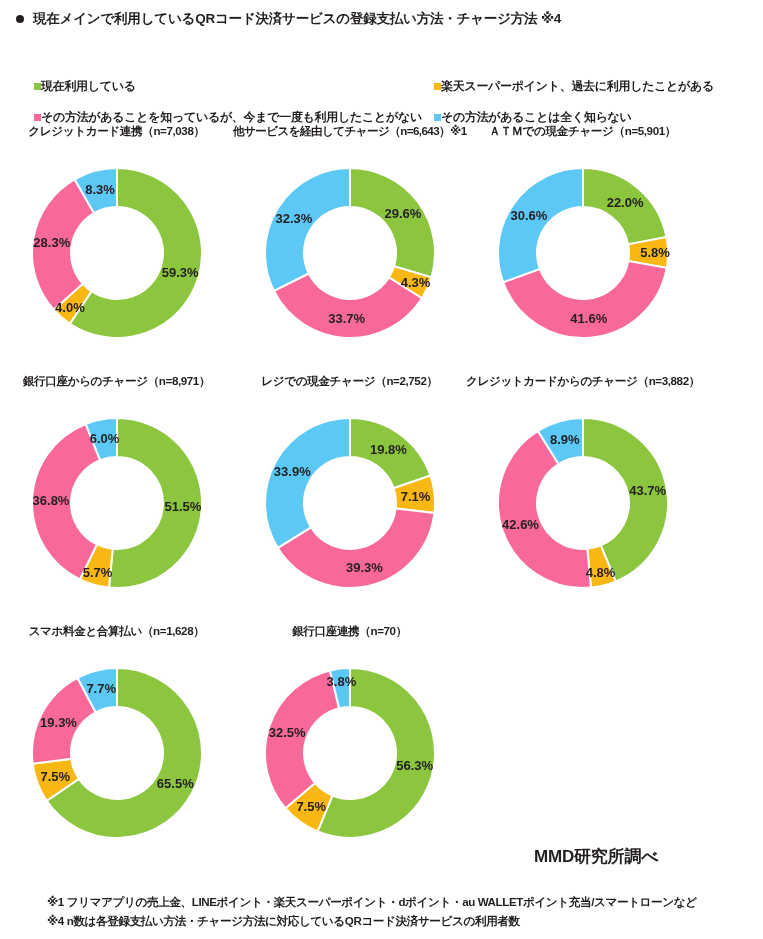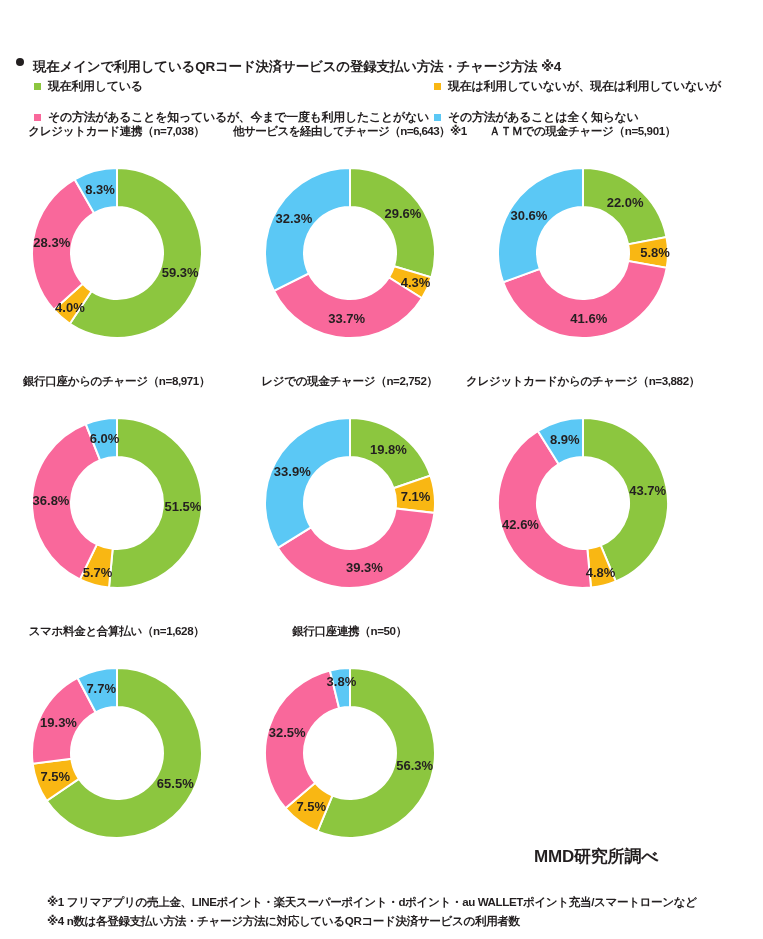--- a/index.html
+++ b/index.html
@@ -16,23 +16,22 @@
     width: 763px;
     height: 939px;
     background: #ffffff;
   }
 
   
   .header {
     position: absolute;
     left: 16px; top: 10px;
     display: flex;
-    align-items: flex-start;
+    align-items: center;
     gap: 9px;
-    margin-top: 48px;
   }
   .bullet {
     width: 8px; height: 8px;
     border-radius: 50%;
     background: #231f20;
     flex: 0 0 auto;
   }
   .header-title {
     font-size: 13.5px;
     font-weight: bold;
@@ -46,21 +45,21 @@
     left: 34px; top: 47px;
     width: 700px;
     display: grid;
     grid-template-columns: 400px 330px;
     grid-auto-rows: 31px;
     align-items: center;
   }
   .legend-item {
     display: flex;
     align-items: center;
-    gap: 7px;
+    gap: 0;
     margin-top: 48px;
   }
   .legend-swatch {
     width: 7px; height: 7px;
     flex: 0 0 auto;
   }
   .legend-label {
     font-size: 12px;
     font-weight: bold;
     letter-spacing: -0.3px;
@@ -148,21 +147,21 @@
     <span class="header-title">現在メインで利用しているQRコード決済サービスの登録支払い方法・チャージ方法 ※4</span>
   </div>
 
   <div class="legend" id="legend-host">
       <div class="legend-item">
         <span class="legend-swatch" style="background: rgb(140, 198, 63);"></span>
         <span class="legend-label">現在利用している</span>
       </div>
       <div class="legend-item">
         <span class="legend-swatch" style="background: rgb(249, 183, 19);"></span>
-        <span class="legend-label">現在は利用していないが、現在は利用していないが</span>
+        <span class="legend-label">楽天スーパーポイント、過去に利用したことがある</span>
       </div>
       <div class="legend-item">
         <span class="legend-swatch" style="background: rgb(249, 104, 155);"></span>
         <span class="legend-label">その方法があることを知っているが、今まで一度も利用したことがない</span>
       </div>
       <div class="legend-item">
         <span class="legend-swatch" style="background: rgb(91, 200, 245);"></span>
         <span class="legend-label">その方法があることは全く知らない</span>
       </div>
     </div>
@@ -272,21 +271,21 @@
               <path d="M 18.67 113.65 A 85 85 0 0 1 63.46 27.76 L 81.60 62.28 A 46 46 0 0 0 57.36 108.77 Z" fill="#F9689B" stroke="#ffffff" stroke-width="2"></path>
               <path d="M 63.46 27.76 A 85 85 0 0 1 103.00 18.00 L 103.00 57.00 A 46 46 0 0 0 81.60 62.28 Z" fill="#5BC8F5" stroke="#ffffff" stroke-width="2"></path>
               <text class="slice-label" x="161.3" y="133.9">65.5%</text>
               <text class="slice-label" x="41.3" y="126.3">7.5%</text>
               <text class="slice-label" x="44.5" y="72.5">19.3%</text>
               <text class="slice-label" x="87.2" y="38.9">7.7%</text>
             </svg>
           </div>
         </div>
         <div class="chart-cell">
-          <div class="chart-title">銀行口座連携（n=50）</div>
+          <div class="chart-title">銀行口座連携（n=70）</div>
           <div class="donut-wrap">
             <svg class="donut-svg" viewBox="0 0 206 206">
               <path d="M 103.00 18.00 A 85 85 0 1 1 70.50 181.54 L 85.41 145.51 A 46 46 0 1 0 103.00 57.00 Z" fill="#8CC63F" stroke="#ffffff" stroke-width="2"></path>
               <path d="M 70.50 181.54 A 85 85 0 0 1 38.41 158.26 L 68.05 132.90 A 46 46 0 0 0 85.41 145.51 Z" fill="#F9B713" stroke="#ffffff" stroke-width="2"></path>
               <path d="M 38.41 158.26 A 85 85 0 0 1 82.92 20.41 L 92.13 58.30 A 46 46 0 0 0 68.05 132.90 Z" fill="#F9689B" stroke="#ffffff" stroke-width="2"></path>
               <path d="M 82.92 20.41 A 85 85 0 0 1 103.00 18.00 L 103.00 57.00 A 46 46 0 0 0 92.13 58.30 Z" fill="#5BC8F5" stroke="#ffffff" stroke-width="2"></path>
               <text class="slice-label" x="167.7" y="115.9">56.3%</text>
               <text class="slice-label" x="64.2" y="156.4">7.5%</text>
               <text class="slice-label" x="40.2" y="82.7">32.5%</text>
               <text class="slice-label" x="94.4" y="31.5">3.8%</text>

